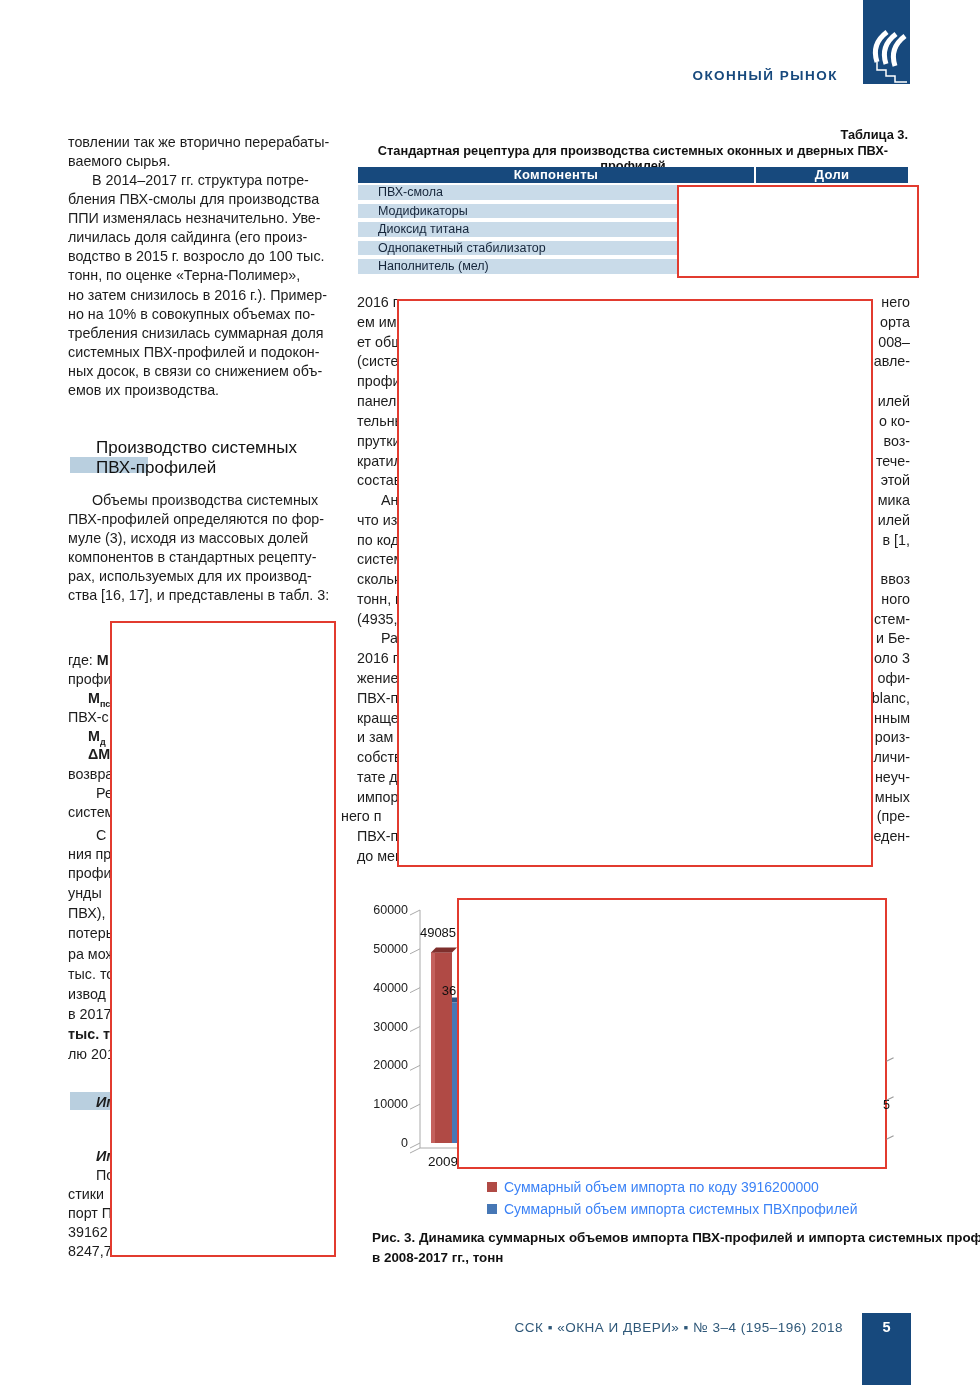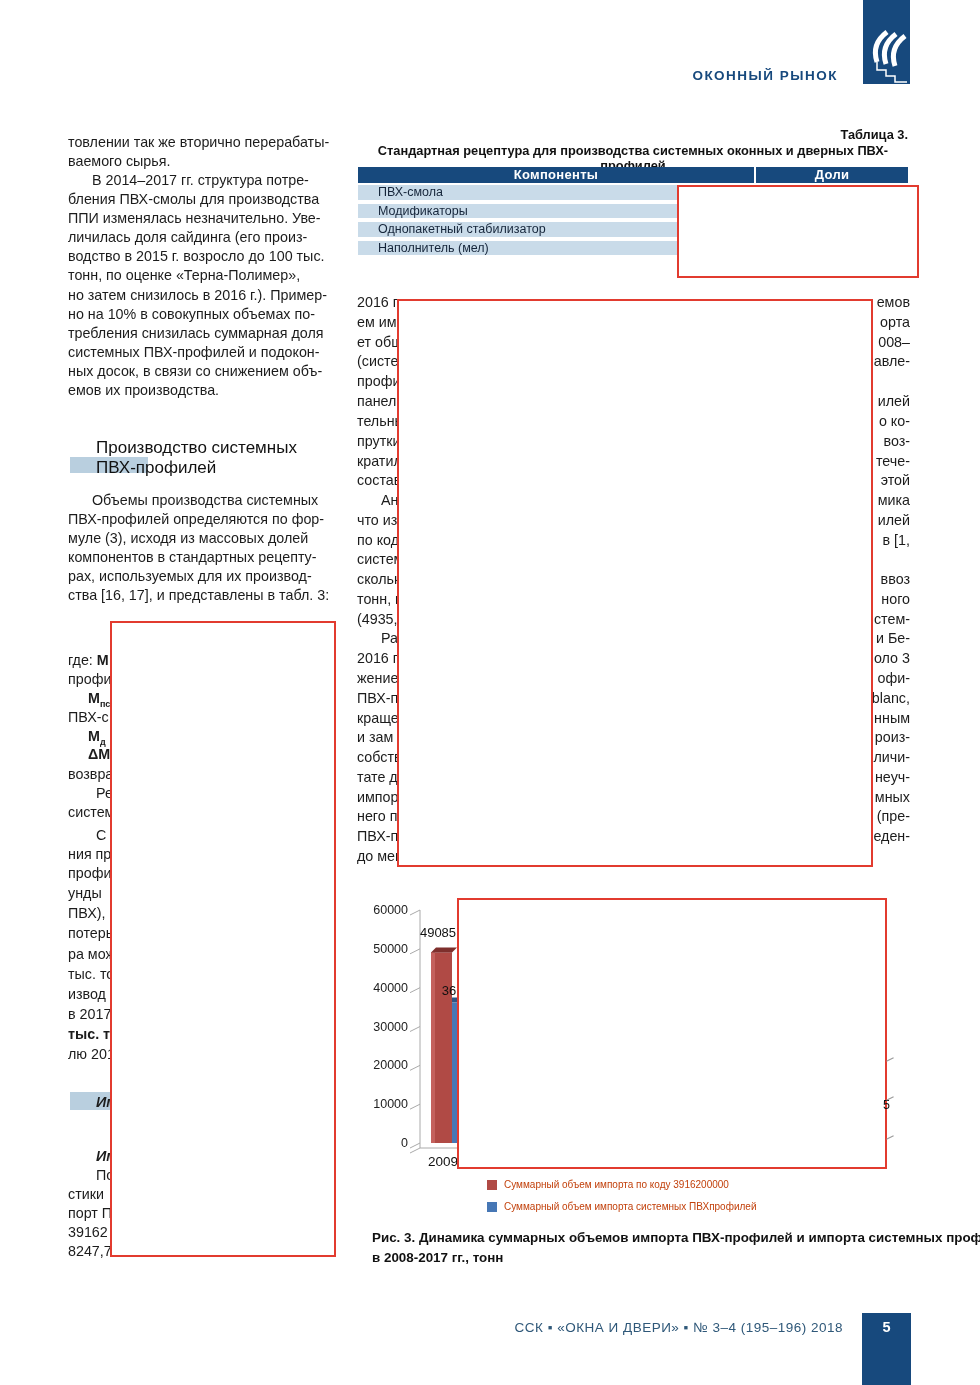--- a/index.html
+++ b/index.html
@@ -28,21 +28,21 @@
   .thead{position:absolute;top:167px;left:358px;width:550px;height:16px;}
   .thead .c{position:absolute;top:0;height:16px;background:#17497d;color:#fff;
             font-size:13px;font-weight:bold;text-align:center;line-height:16px;letter-spacing:.3px;}
   .thead .c1{left:0;width:396px;}
   .thead .c2{left:398px;width:152px;}
   .trows{position:absolute;top:185px;left:358px;width:550px;}
   .trow{height:14.5px;margin-bottom:4px;background:#c9dbe9;font-size:12.5px;line-height:14.5px;
         padding-left:20px;box-sizing:border-box;color:#15253a;}
   
   #chart{position:absolute;left:370px;top:895px;width:550px;height:285px;z-index:1;}
-  .legend{position:absolute;left:487px;z-index:2;display:flex;align-items:center;font-size:10px;color:#c2410c;}
+  .legend{position:absolute;left:487px;z-index:2;display:flex;align-items:center;font-size:14px;color:#3b82f6;}
   .legend .sq{width:10px;height:10px;margin-right:7px;flex:0 0 auto;}
   .caption{position:absolute;left:372px;top:1228px;width:548px;font-size:13.4px;font-weight:bold;
            line-height:19.5px;color:#111;}
   .caption .ln{white-space:pre;}
   
   .footer-line{position:absolute;top:1320px;right:137px;font-size:13.5px;letter-spacing:.5px;color:#2f5879;}
   .pagebox{position:absolute;top:1313px;right:69px;width:49px;height:72px;background:#17497d;
            color:#fff;font-size:14.5px;font-weight:bold;text-align:center;padding-top:6px;box-sizing:border-box;}
 </style>
 </head>
@@ -125,27 +125,28 @@
 
   <div class="tbl-label">Таблица 3.</div>
   <div class="tbl-title">Стандартная рецептура для производства системных оконных и дверных ПВХ-профилей</div>
   <div class="thead">
     <div class="c c1">Компоненты</div>
     <div class="c c2">Доли</div>
   </div>
   <div class="trows">
       <div class="trow">ПВХ-смола</div>
       <div class="trow">Модификаторы</div>
+      <div class="trow">Диоксид титана</div>
       <div class="trow">Однопакетный стабилизатор</div>
       <div class="trow">Наполнитель (мел)</div>
     </div>
 
   <div>
       <span class="frag" style="top: 294px; left: 357px;">2016 г</span>
-      <span class="frag" style="top: 294px; right: 70px;">емов</span>
+      <span class="frag" style="top: 294px; right: 70px;">него</span>
       <span class="frag" style="top: 314px; left: 357px;">ем им</span>
       <span class="frag" style="top: 314px; right: 70px;">орта</span>
       <span class="frag" style="top: 334px; left: 357px;">ет общ</span>
       <span class="frag" style="top: 334px; right: 70px;">008–</span>
       <span class="frag" style="top: 353px; left: 357px;">(систе</span>
       <span class="frag" style="top: 353px; right: 70px;">авле-</span>
       <span class="frag" style="top: 373px; left: 357px;">профи</span>
       <span class="frag" style="top: 393px; left: 357px;">панел</span>
       <span class="frag" style="top: 393px; right: 70px;">илей</span>
       <span class="frag" style="top: 413px; left: 357px;">тельны</span>
@@ -180,21 +181,21 @@
       <span class="frag" style="top: 710px; left: 357px;">краще</span>
       <span class="frag" style="top: 710px; right: 70px;">нным</span>
       <span class="frag" style="top: 729px; left: 357px;">и зам</span>
       <span class="frag" style="top: 729px; right: 70px;">роиз-</span>
       <span class="frag" style="top: 749px; left: 357px;">собств</span>
       <span class="frag" style="top: 749px; right: 70px;">личи-</span>
       <span class="frag" style="top: 769px; left: 357px;">тате д</span>
       <span class="frag" style="top: 769px; right: 70px;">неуч-</span>
       <span class="frag" style="top: 789px; left: 357px;">импорт</span>
       <span class="frag" style="top: 789px; right: 70px;">мных</span>
-      <span class="frag" style="top: 808px; left: 357px;">него п</span>
+      <span class="frag" style="top: 808px; left: 341px;">него п</span>
       <span class="frag" style="top: 808px; right: 70px;">(пре-</span>
       <span class="frag" style="top: 828px; left: 357px;">ПВХ-п</span>
       <span class="frag" style="top: 828px; right: 70px; text-align: right;">еден-</span>
       <span class="frag" style="top: 848px; left: 357px;">до мен</span>
     </div>
 
   <div id="chart"><svg width="550" height="285" viewBox="0 0 550 285" xmlns="http://www.w3.org/2000/svg">
         <text x="38" y="252" font-size="12.5" text-anchor="end" fill="#222" font-family="Liberation Sans">0</text>
         <line x1="40" y1="253" x2="50" y2="248" stroke="#aaa" stroke-width="1"></line>
         <text x="38" y="213.16666666666666" font-size="12.5" text-anchor="end" fill="#222" font-family="Liberation Sans">10000</text>

